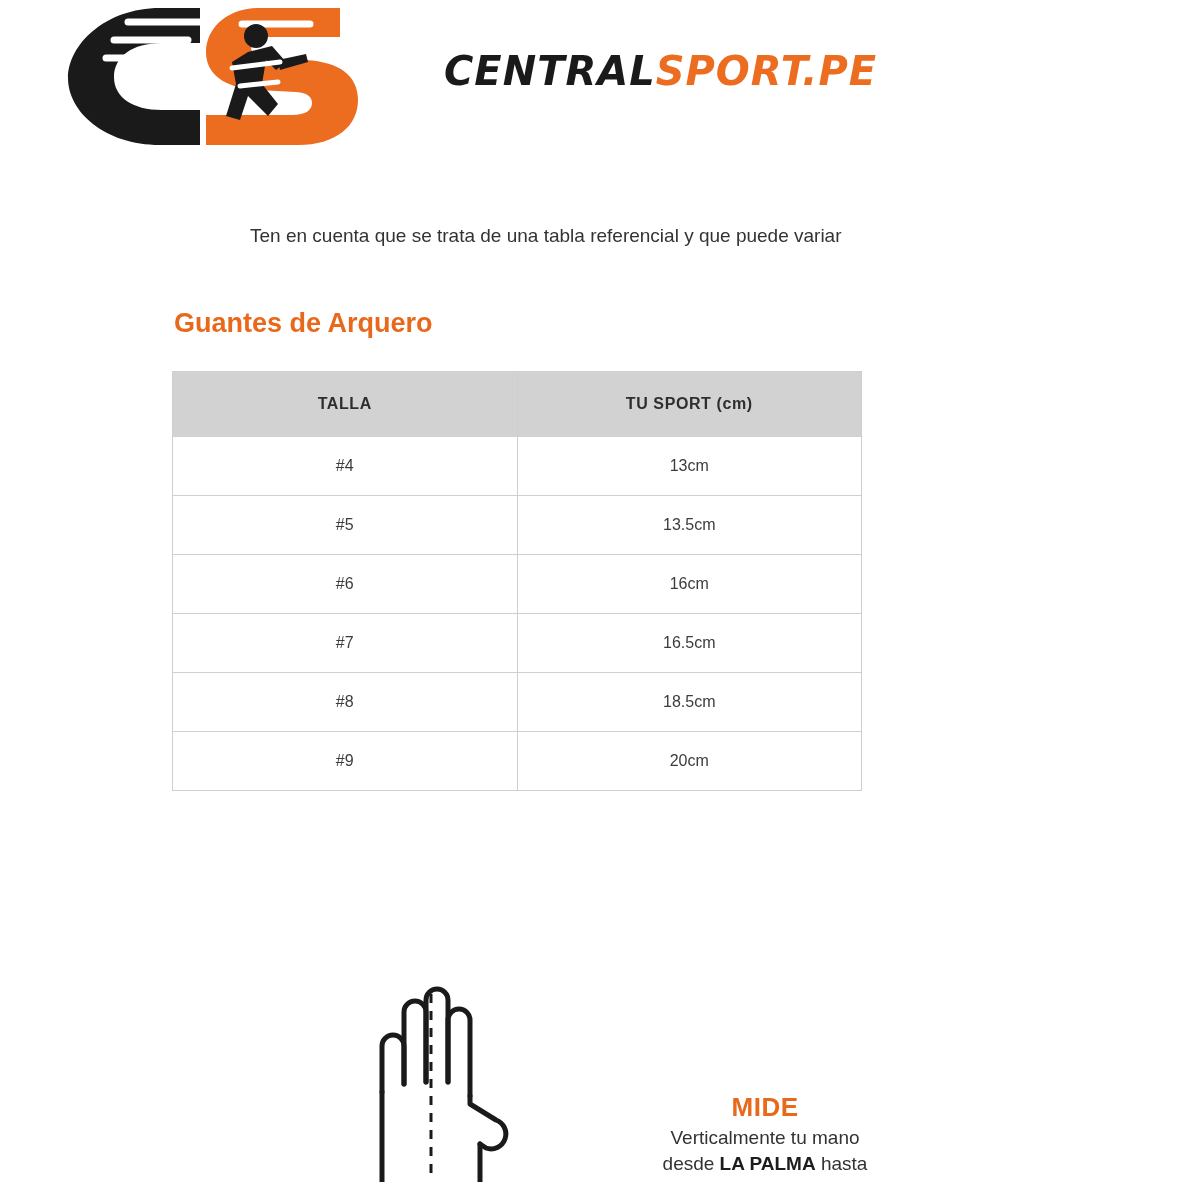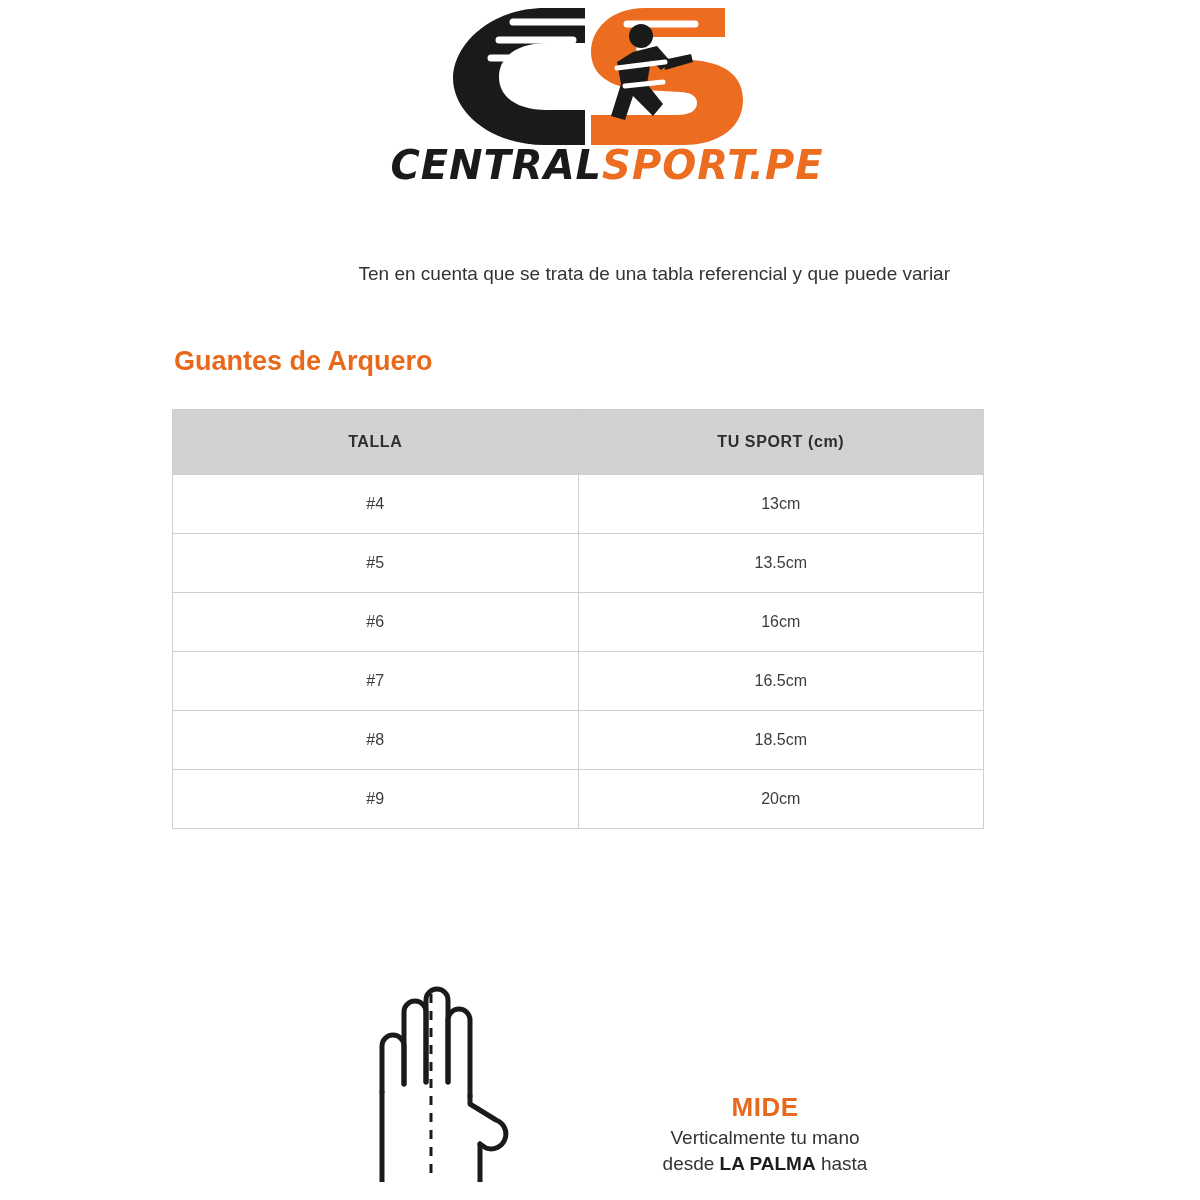--- a/index.html
+++ b/index.html
@@ -14,21 +14,21 @@
     color: #3a3a3a;
     overflow: hidden;
     position: relative;
   }
 
   
   .logo-wrap {
     width: 100%;
     padding-top: 0px;
     display: flex;
-    flex-direction: column;
+    flex-direction: row;
     align-items: center;
   }
   .logo-mark {
     width: 420px;
     height: 150px;
     position: relative;
     margin-left: 10px;
   }
   .logo-wordmark {
     font-family: "DejaVu Sans", sans-serif;
@@ -39,21 +39,21 @@
     margin-top: -8px;
     margin-left: 14px;
   }
   .wm-dark { color: #1a1a1a; }
   .wm-orange { color: #ec6c20; }
 
   
   .intro {
     width: 700px;
     margin: 72px auto 0 auto;
-    text-align: right;
+    text-align: left;
     font-size: 19px;
     line-height: 1.45;
     color: #333333;
   }
 
   
   .section-title {
     width: 860px;
     margin: 58px auto 0 auto;
     padding-left: 8px;
@@ -63,21 +63,21 @@
   }
 
   
   .table-wrap {
     width: 860px;
     margin: 32px auto 0 auto;
     padding-left: 4px;
   }
   table.size-table {
     border-collapse: collapse;
-    width: 812px;
+    width: 690px;
     table-layout: fixed;
   }
   table.size-table th,
   table.size-table td {
     border: 1px solid #cfcfcf;
     text-align: center;
     font-size: 16px;
     color: #3c3c3c;
   }
   table.size-table thead th {

